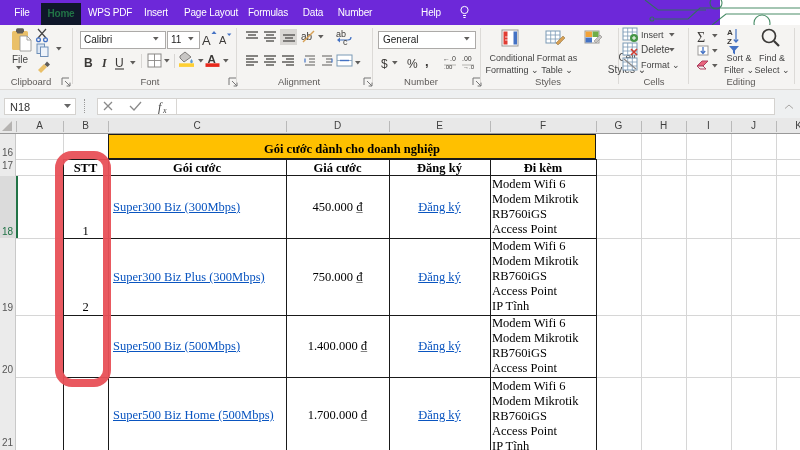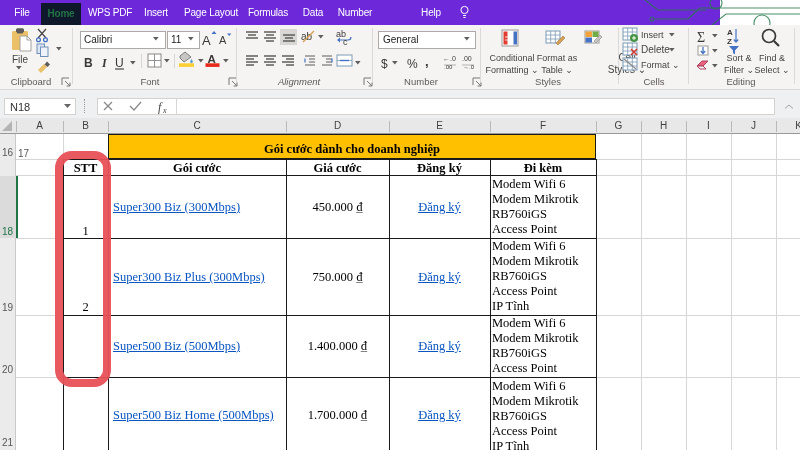--- a/index.html
+++ b/index.html
@@ -80,21 +80,21 @@
  <div class="gsep" style="left:72px;"></div>
  <div class="gsep" style="left:236px;"></div>
  <div class="gsep" style="left:372px;"></div>
  <div class="gsep" style="left:480px;"></div>
  <div class="gsep" style="left:618px;"></div>
  <div class="gsep" style="left:688px;"></div>
  <div class="gsep" style="left:794px;"></div>
 
  <div class="glabel" style="left:0px;width:62px;">Clipboard</div>
  <div class="glabel" style="left:100px;width:100px;">Font</div>
- <div class="glabel" style="left:249px;width:100px;font-style:italic;">Alignment</div>
+ <div class="glabel" style="left:249px;width:100px;">Alignment</div>
  <div class="glabel" style="left:371px;width:100px;">Number</div>
  <div class="glabel" style="left:498px;width:100px;">Styles</div>
  <div class="glabel" style="left:604px;width:100px;">Cells</div>
  <div class="glabel" style="left:691px;width:100px;">Editing</div>
 
  <div class="combo" style="left:80px;top:6px;width:84px;height:16px;"></div>
  <div class="combo" style="left:167px;top:6px;width:31px;height:16px;"></div>
  <div class="combo" style="left:378px;top:6px;width:96px;height:16px;"></div>
  <div style="position:absolute;left:84px;top:9px;font-size:10px;color:#222;">Calibri</div>
  <div style="position:absolute;left:171px;top:9px;font-size:10px;color:#222;">11</div>
@@ -329,21 +329,21 @@
 <div class="ctick" style="left:596px;"></div>
 <div class="ctick" style="left:641px;"></div>
 <div class="ctick" style="left:686px;"></div>
 <div class="ctick" style="left:731px;"></div>
 <div class="ctick" style="left:776px;"></div>
 
 <div class="abs" id="gutter"></div>
 <div class="abs" style="left:0;top:176px;width:16px;height:62px;background:#dbdbdb;"></div>
 <div class="abs" style="left:16px;top:176px;width:2px;height:62px;background:#217346;z-index:5;"></div>
 <div class="rnum" style="left:0;top:147px;">16</div>
-<div class="rnum" style="left:0;top:148px;padding-left:16px;">17</div>
+<div class="rnum" style="left:0;top:160px;">17</div>
 <div class="rnum" style="left:0;top:226px;color:#217346;">18</div>
 <div class="rnum" style="left:0;top:302px;">19</div>
 <div class="rnum" style="left:0;top:364px;">20</div>
 <div class="rnum" style="left:0;top:437px;">21</div>
 
 <div class="gv" style="left:63px;top:134px;height:25px;"></div>
 <div class="gv" style="left:641px;top:134px;height:316px;"></div>
 <div class="gv" style="left:686px;top:134px;height:316px;"></div>
 <div class="gv" style="left:731px;top:134px;height:316px;"></div>
 <div class="gv" style="left:776px;top:134px;height:316px;"></div>

